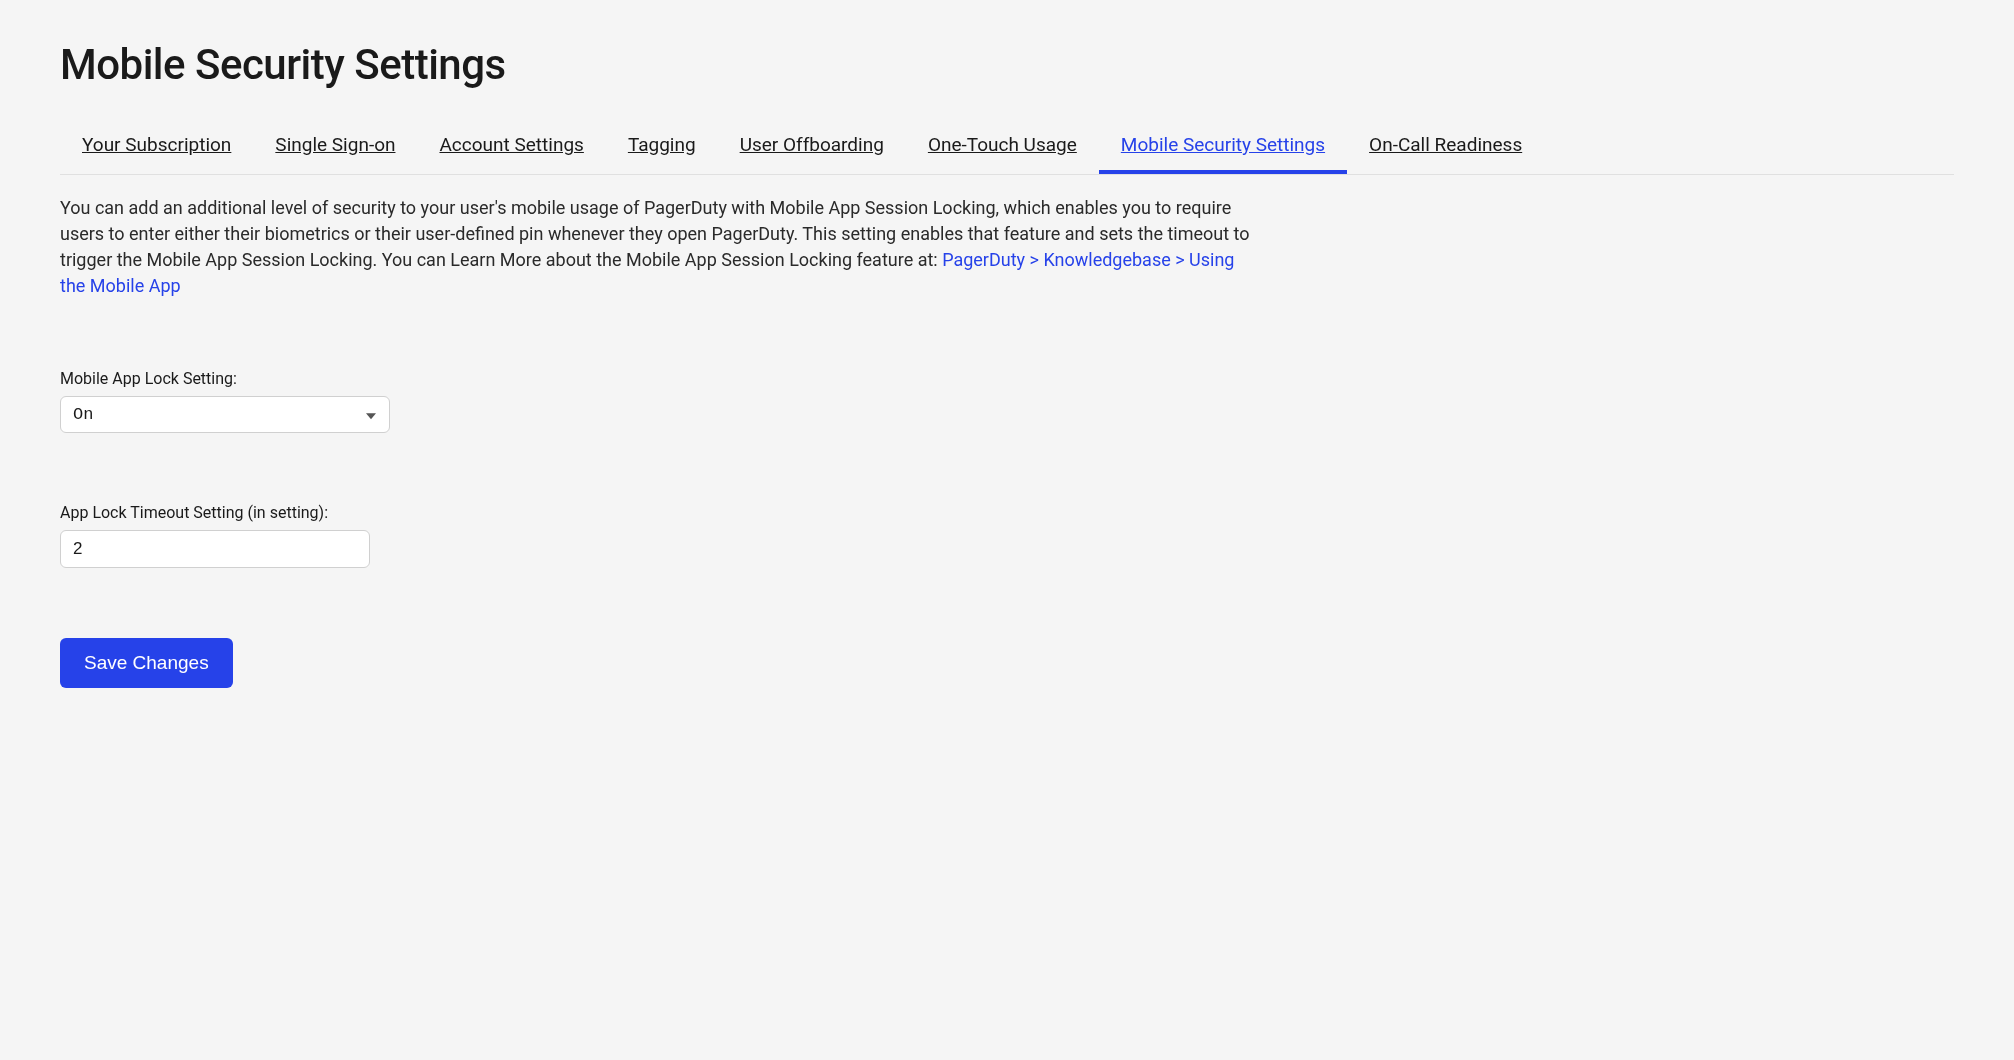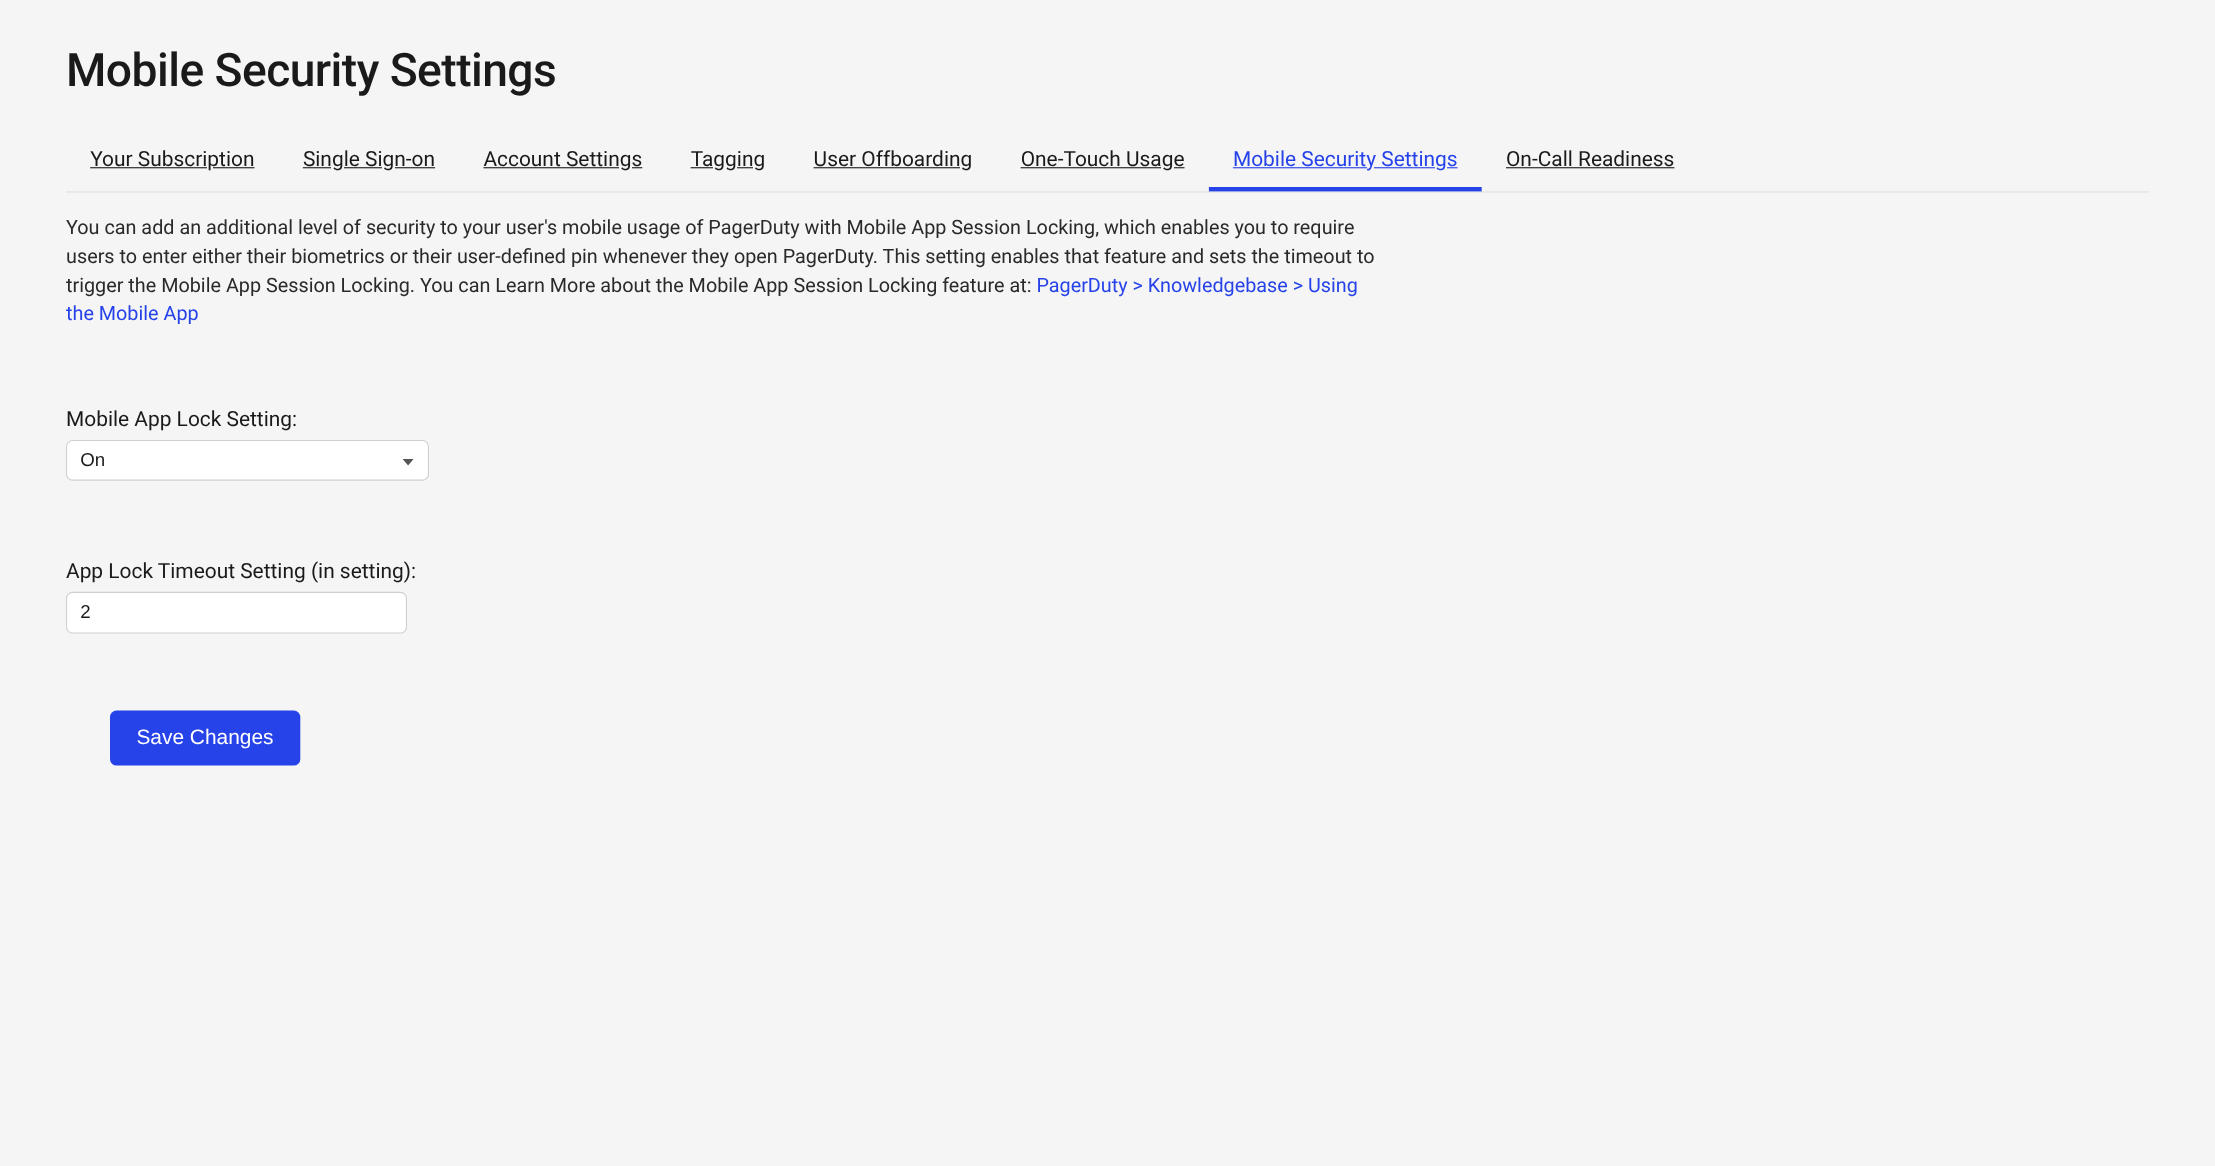--- a/index.html
+++ b/index.html
@@ -50,39 +50,40 @@
     .description-link {
       color: #2642e9;
       text-decoration: none;
       cursor: pointer;
     }
     .form-group {
       margin-bottom: 70px;
     }
     .form-label {
       display: block;
-      font-size: 19px;
+      font-size: 16px;
       color: #1a1a1a;
       margin-bottom: 8px;
     }
     .select-wrapper {
       position: relative;
       width: 330px;
     }
     select {
       width: 100%;
       padding: 8px 12px;
       font-size: 17px;
       border: 1px solid #d0d0d0;
       border-radius: 6px;
       background: #ffffff;
       appearance: none;
       -webkit-appearance: none;
       cursor: pointer;
       color: #1a1a1a;
+      font-family: Liberation Mono, monospace;
     }
     .select-wrapper::after {
       content: "";
       position: absolute;
       right: 14px;
       top: 50%;
       transform: translateY(-30%);
       width: 0;
       height: 0;
       border-left: 5px solid transparent;
@@ -100,21 +101,20 @@
       color: #1a1a1a;
     }
     .save-button {
       background: #2642e9;
       color: #ffffff;
       border: none;
       padding: 14px 24px;
       font-size: 19px;
       border-radius: 6px;
       cursor: pointer;
-      margin-left: 40px;
     }
   </style>
 </head>
 <body>
 
 
 
 <h1 class="page-title">Mobile Security Settings</h1>
 
 <div class="tabs">

